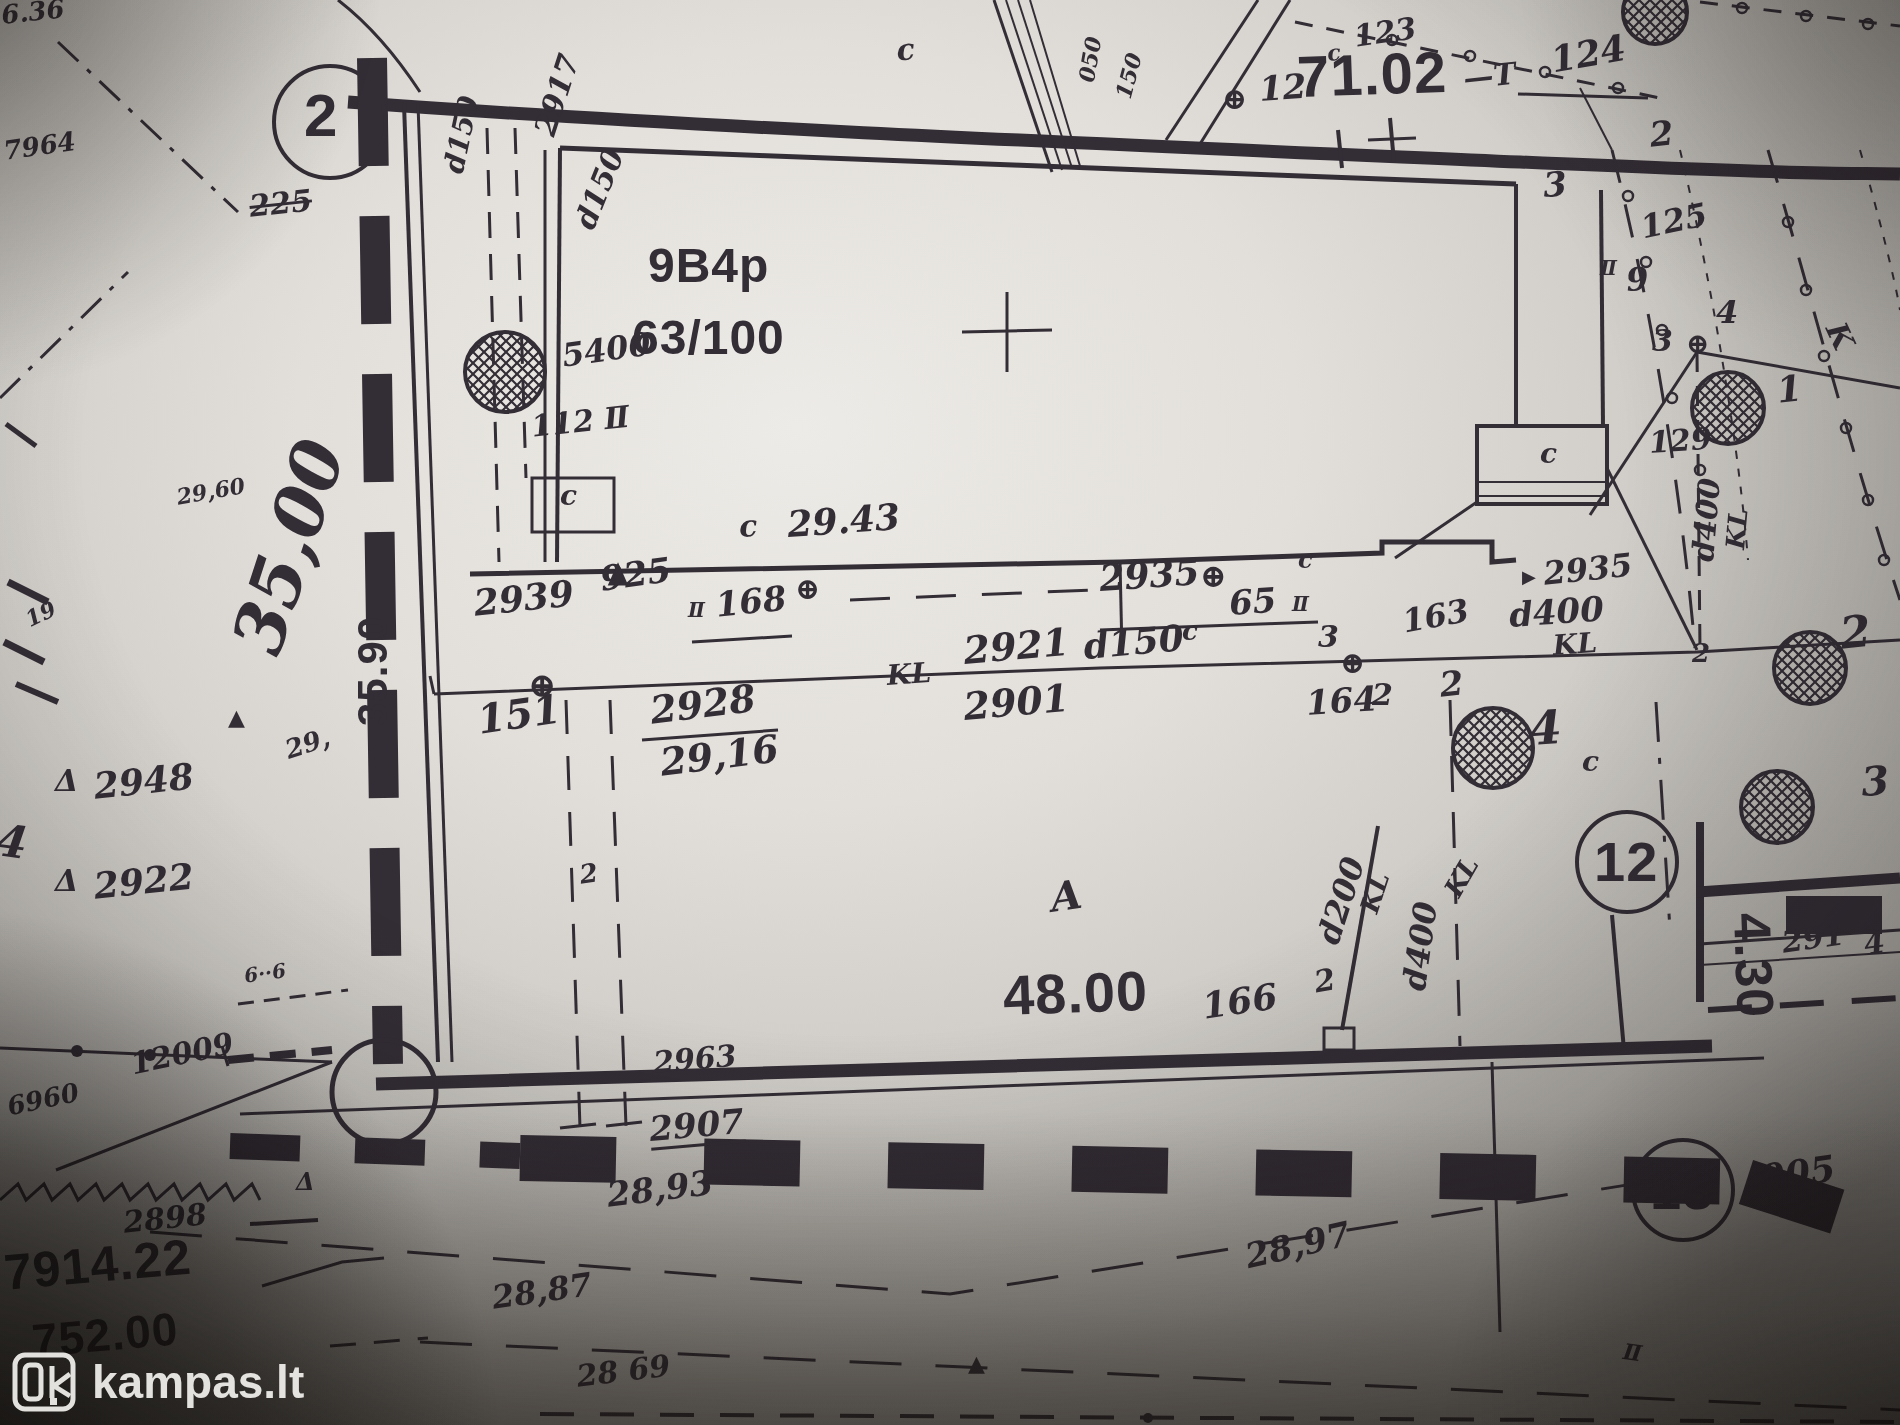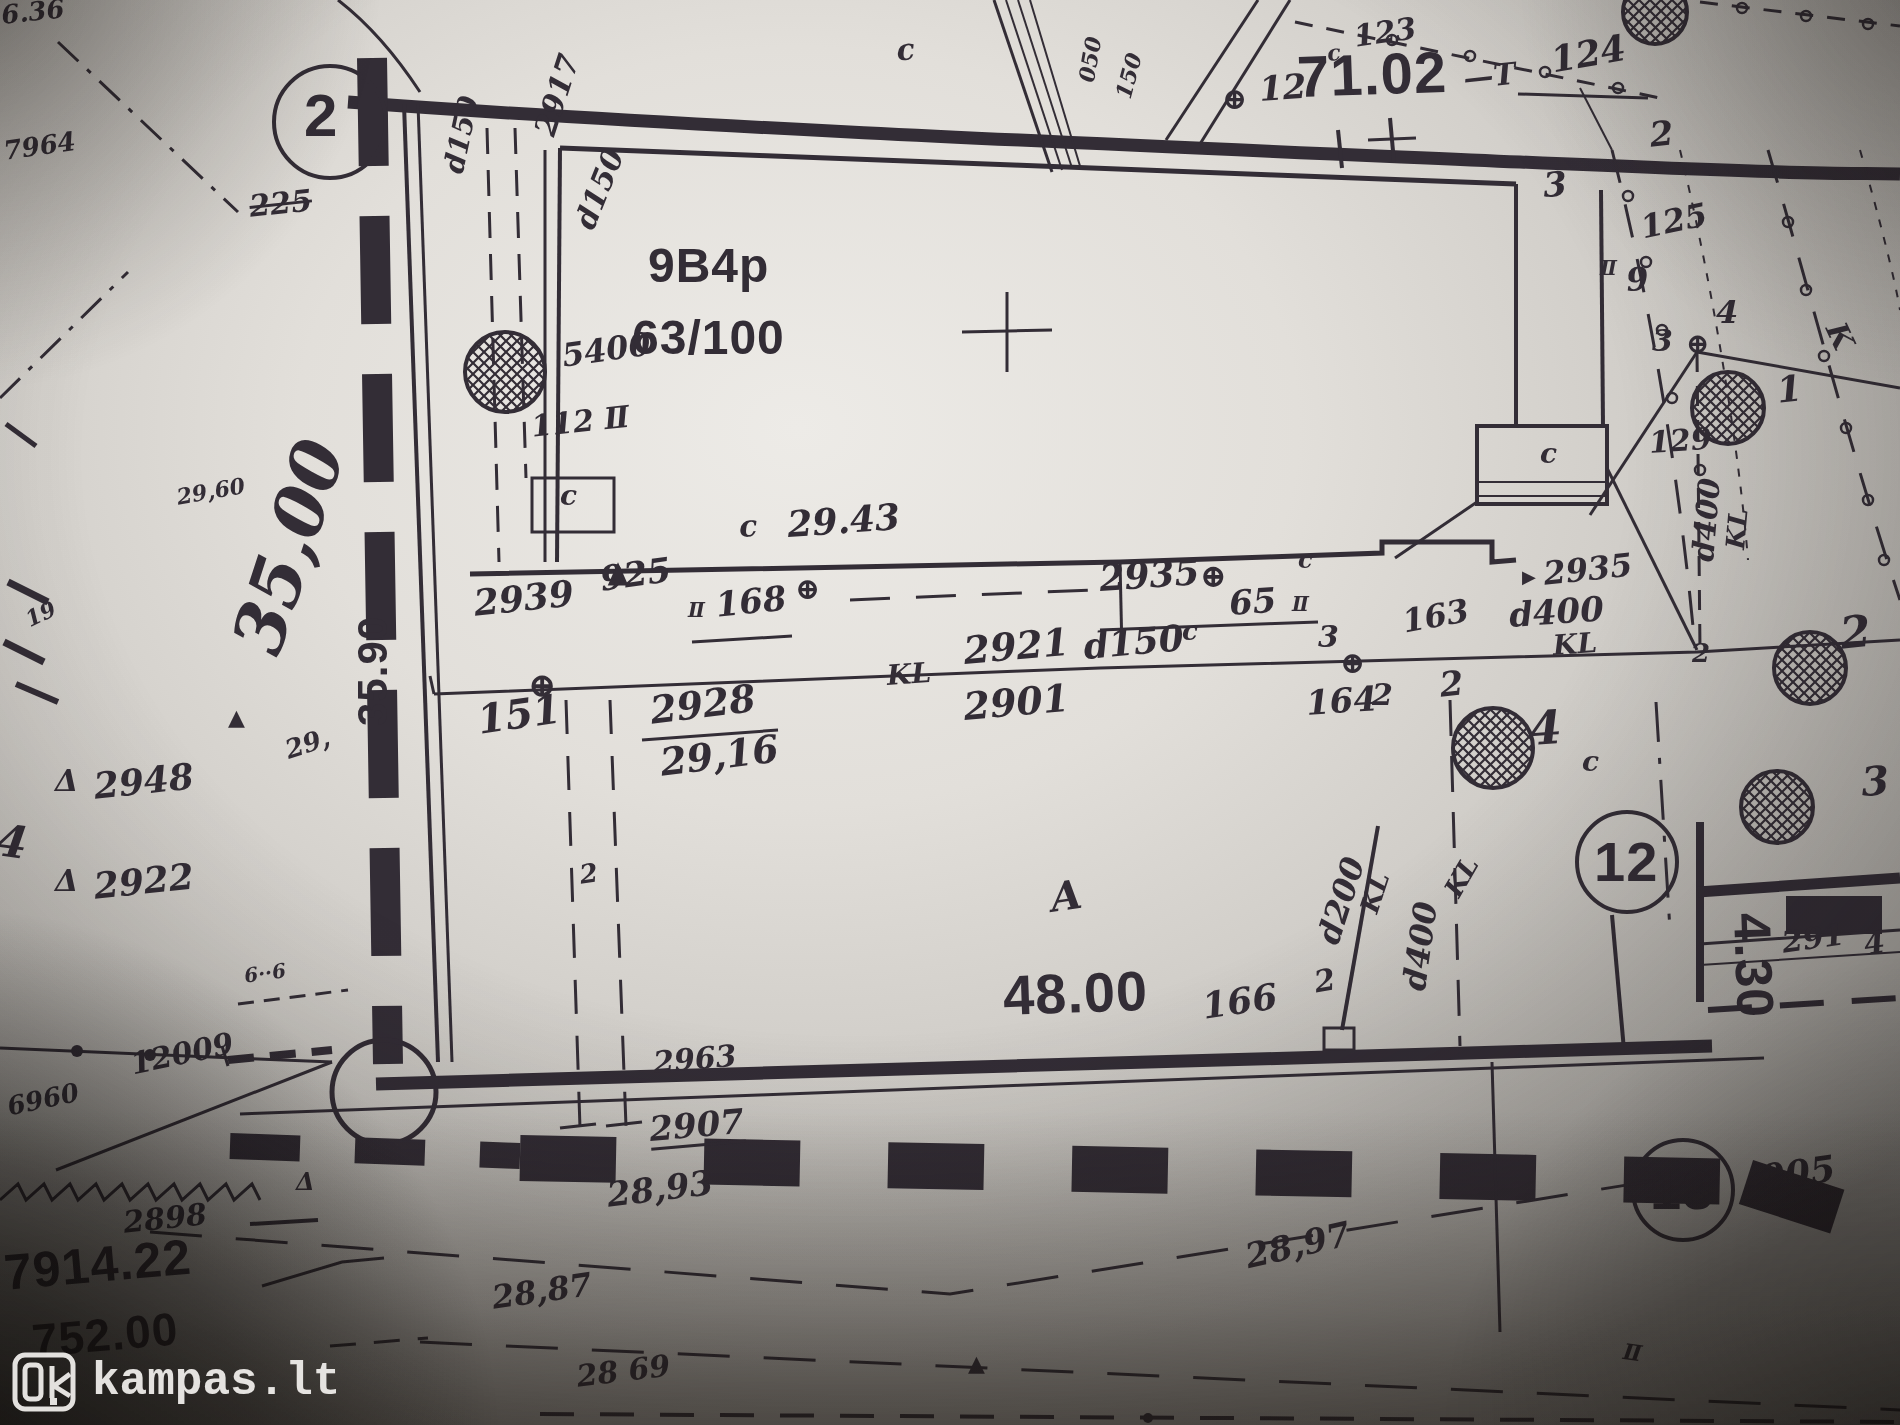--- a/index.html
+++ b/index.html
@@ -14,21 +14,21 @@
   .strike{text-decoration:line-through;}
   #vignette{position:absolute;left:0;top:0;width:100%;height:100%;pointer-events:none;
     background:
       radial-gradient(circle 560px at -3% 103%, rgba(10,8,6,.82) 0%, rgba(10,8,6,.45) 55%, rgba(10,8,6,0) 100%),
       radial-gradient(circle 520px at 103% 103%, rgba(10,8,6,.55) 0%, rgba(10,8,6,.25) 55%, rgba(10,8,6,0) 100%),
       radial-gradient(circle 420px at -2% -2%, rgba(20,16,12,.42) 0%, rgba(20,16,12,0) 100%),
       radial-gradient(circle 420px at 102% -2%, rgba(20,16,12,.30) 0%, rgba(20,16,12,0) 100%),
       linear-gradient(to bottom, rgba(0,0,0,0) 78%, rgba(25,20,15,.28) 92%, rgba(25,20,15,.5) 100%),
       radial-gradient(ellipse 1400px 1050px at 45% 32%, rgba(0,0,0,0) 55%, rgba(15,12,10,.22) 85%, rgba(15,12,10,.4) 100%);}
   #watermark{position:absolute;left:12px;top:1352px;display:flex;align-items:center;gap:16px;opacity:.92;}
-  #wm-text{font-family:Liberation Mono, monospace;font-weight:700;font-size:46px;color:#f4f2ef;}
+  #wm-text{font-family:Liberation Sans, sans-serif;font-weight:700;font-size:46px;color:#f4f2ef;}
 </style>
 </head>
 <body>
 
 <div id="photo">
 
   <svg id="ink" width="1900" height="1425" viewBox="0 0 1900 1425">
     <defs>
       <pattern id="xh" width="11" height="11" patternUnits="userSpaceOnUse">
         <path d="M0,11 L11,0 M0,0 L11,11" stroke="#332d36" stroke-width="2.2"></path>

